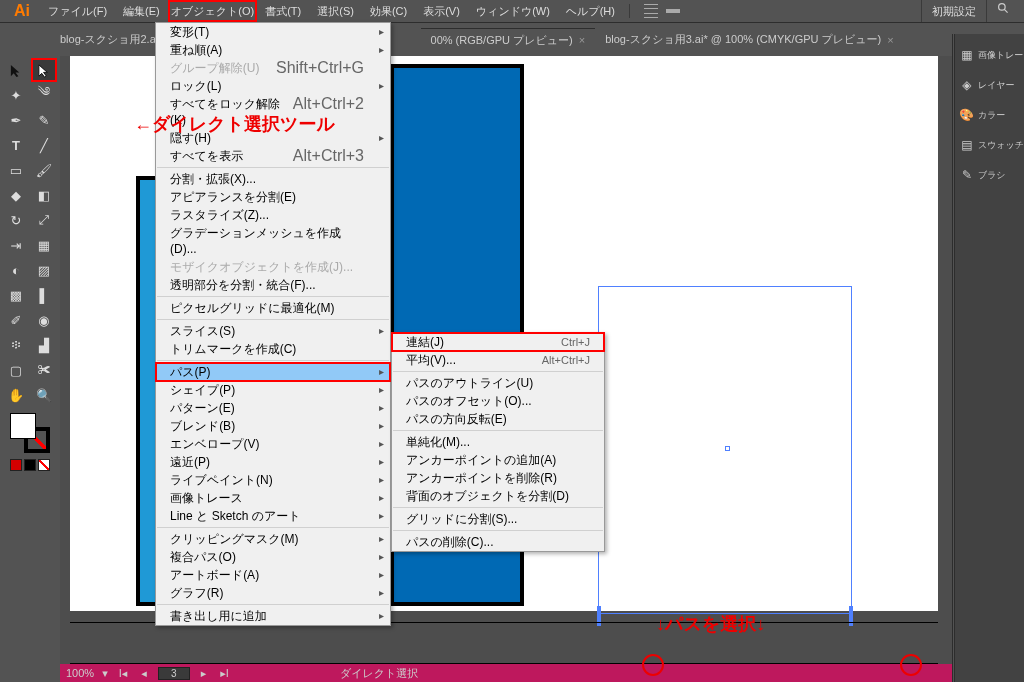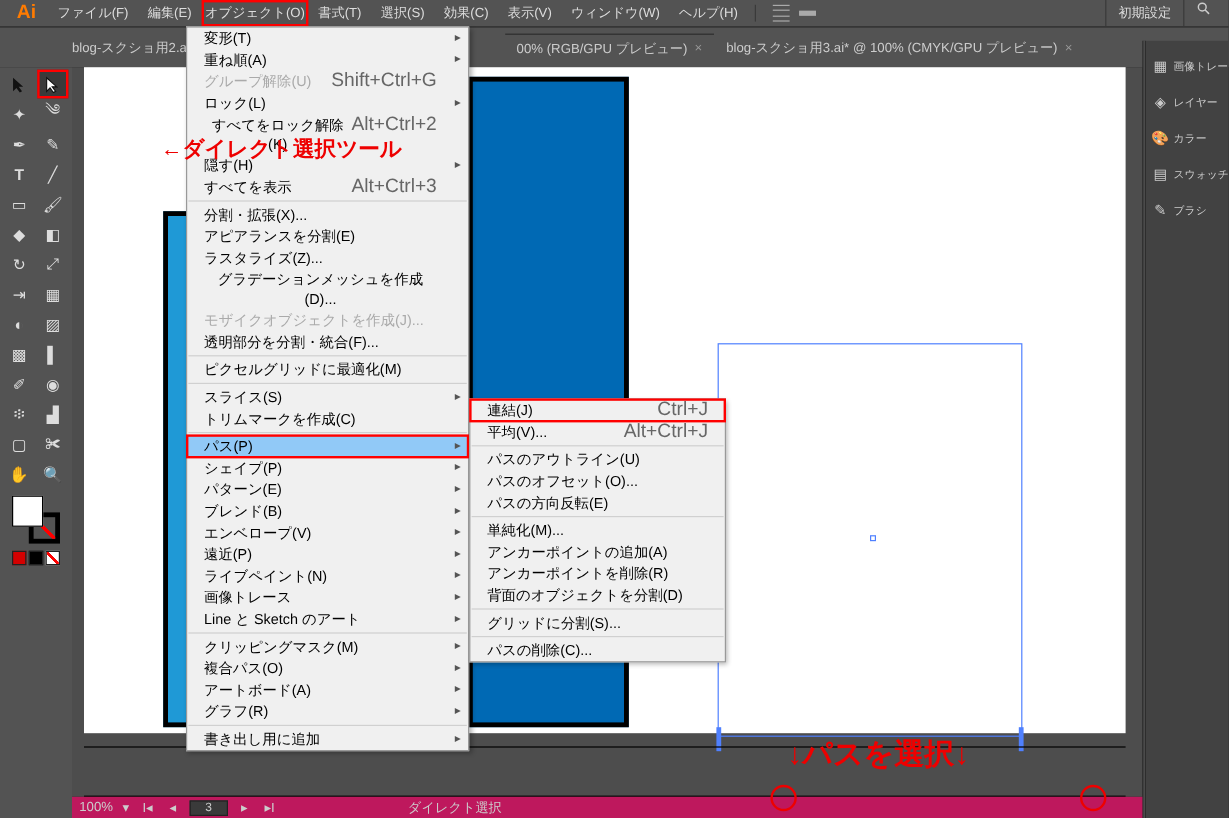--- a/index.html
+++ b/index.html
@@ -55,36 +55,36 @@
   .r1{ left:66px; top:120px; width:105px; height:430px; background:#1f99d6;}
   .r2{ left:320px; top:8px; width:134px; height:542px;}
   .pathRect{ position:absolute; left:528px; top:230px; width:254px; height:328px; border:1px solid #4f80ff;}
   .pathRect::before,.pathRect::after{content:'';position:absolute;width:4px;height:20px;background:#4f80ff;}
   .pathRect::before{left:-2px;bottom:-13px;}
   .pathRect::after{right:-2px;bottom:-13px;}
   .centerdot{ position:absolute; left:655px; top:390px; width:5px;height:5px;border:1px solid #4f80ff;}
   .blackline{ position:absolute; left:0; right:0; top:566px; height:42px; border:1px solid #000; border-left:none; border-right:none;}
   
   .menu1 { position: absolute; left:155px; top:22px; width:236px; background:#f0f0f0; color:#000; border:1px solid #999; box-shadow:2px 2px 4px rgba(0,0,0,.3); z-index:20; font-size:12px;}
-  .menu1 .mi{ padding:1px 26px 1px 14px; display:flex; justify-content:space-between; position:relative; line-height:16px;text-align:center;}
+  .menu1 .mi{ padding:1px 26px 1px 14px; display:flex; justify-content:space-between; position:relative; line-height:16px;}
   .menu1 .mi.dis{ color:#aaa;}
   .menu1 .hr{ border-top:1px solid #d0d0d0; margin:2px 1px;}
   .menu1 .arr::after{ content:'▸'; position:absolute; right:6px; font-size:10px; color:#555;}
   .menu1 .mi.sel{ background:#91c9f7;}
   .menu1 .mi.hlred{ outline:2px solid red; outline-offset:-1px;}
   .menu1 .sc{ color:#666; font-size:16px;}
   .menu2 { position:absolute; left:391px; top:332px; width:214px; background:#f0f0f0;color:#000;border:1px solid #999;box-shadow:2px 2px 4px rgba(0,0,0,.3); z-index:21; font-size:12px;}
   .menu2 .mi{ padding:1px 14px; display:flex; justify-content:space-between; line-height:16px;}
   .menu2 .hr{ border-top:1px solid #d0d0d0; margin:2px 1px;}
   .menu2 .mi.hlred{ outline:2px solid red; outline-offset:-1px;}
-  .menu2 .sc{ color:#666; font-size:16px;}
+  .menu2 .sc{ color:#666; font-size:11px;}
 
   
   .anno1 { position:absolute; left:74px; top:56px; color:#e00; font-weight:bold; font-size:18px; z-index:30;}
-  .anno2 { position:absolute; left:596px; top:556px; color:#e00; font-weight:bold; font-size:25px; z-index:30;}
+  .anno2 { position:absolute; left:596px; top:556px; color:#e00; font-weight:bold; font-size:18px; z-index:30;}
   .circ { position:absolute; width:22px;height:22px; border:2px solid #e00; border-radius:50%; z-index:30;}
   .c1{ left:582px; top:598px;} .c2{ left:840px; top:598px;}
 
   
   .status { position:absolute; left:60px; right:72px; bottom:0; height:18px; background:#be185d; display:flex; align-items:center; color:#ccc; font-size:11px; padding:0 6px; gap:8px;}
   .status .navbtn{ padding:0 3px;}
   .status .pginput{ width:32px; background:#3a3a3a;border:1px solid #222;color:#ccc;text-align:center;font-size:10px;}
 </style>
 </head>
 <body>

